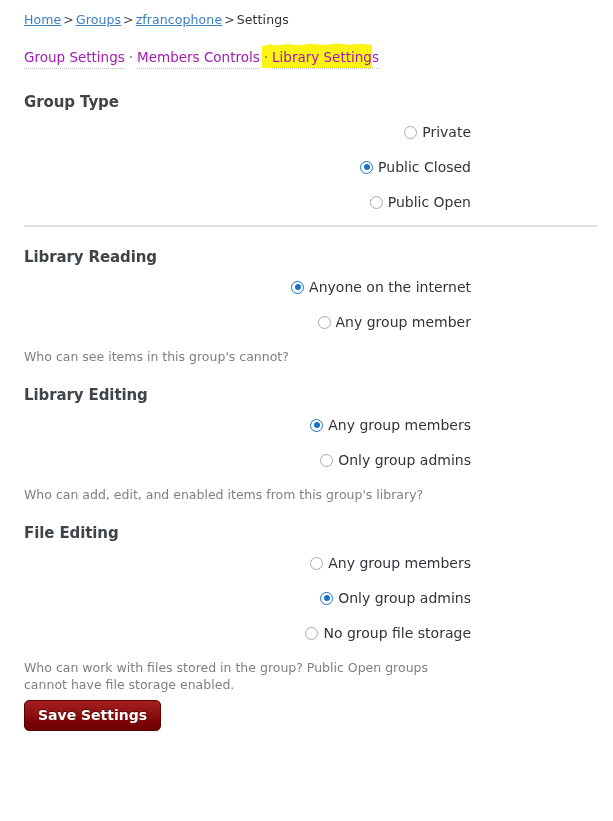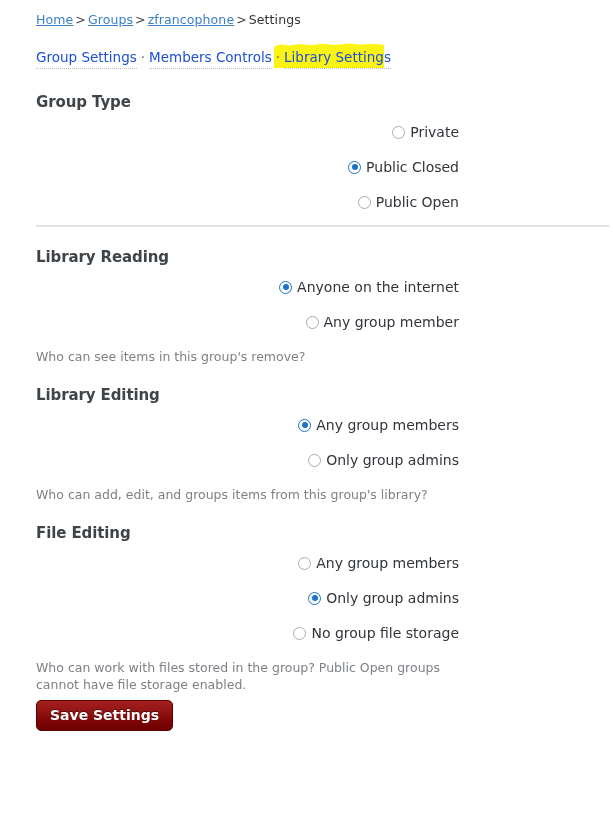--- a/index.html
+++ b/index.html
@@ -10,21 +10,21 @@
   body {
     width: 613px;
     height: 821px;
     font-family: "DejaVu Sans", "Liberation Sans", sans-serif;
     color: #2f3337;
     overflow: hidden;
     position: relative;
   }
 
   .page {
-    padding: 0 36px;
+    padding: 0 24px;
     box-sizing: border-box;
     width: 495px;
   }
 
   
   .breadcrumb {
     padding-top: 12px;
     font-size: 12.5px;
     line-height: 16px;
     color: #333;
@@ -55,21 +55,21 @@
   
   .tabs {
     margin-top: 20px;
     font-size: 13.5px;
     line-height: 18px;
     white-space: nowrap;
     position: relative;
     height: 24px;
   }
   .tabs a {
-    color: #1d4ed8;
+    color: #a21caf;
     text-decoration: none;
     border-bottom: 1px dotted #bcbcbc;
     padding-bottom: 3px;
     position: relative;
     z-index: 2;
   }
   .tabs .dot {
     color: #666;
     padding: 0 4px;
     position: relative;
@@ -223,37 +223,37 @@
     <div class="option">
       <span class="radio on"></span>
       <span class="option-label">Anyone on the internet</span>
     </div>
 
     <div class="option">
       <span class="radio off"></span>
       <span class="option-label">Any group member</span>
     </div>
 
-    <div class="helper">Who can see items in this group's remove?</div>
+    <div class="helper">Who can see items in this group's cannot?</div>
   </div>
 
   <div class="section">
     <div class="section-title">Library Editing</div>
 
     <div class="option">
       <span class="radio on"></span>
       <span class="option-label">Any group members</span>
     </div>
 
     <div class="option">
       <span class="radio off"></span>
       <span class="option-label">Only group admins</span>
     </div>
 
-    <div class="helper">Who can add, edit, and groups items from this group's library?</div>
+    <div class="helper">Who can add, edit, and enabled items from this group's library?</div>
   </div>
 
   <div class="section">
     <div class="section-title">File Editing</div>
 
     <div class="option">
       <span class="radio off"></span>
       <span class="option-label">Any group members</span>
     </div>
 

